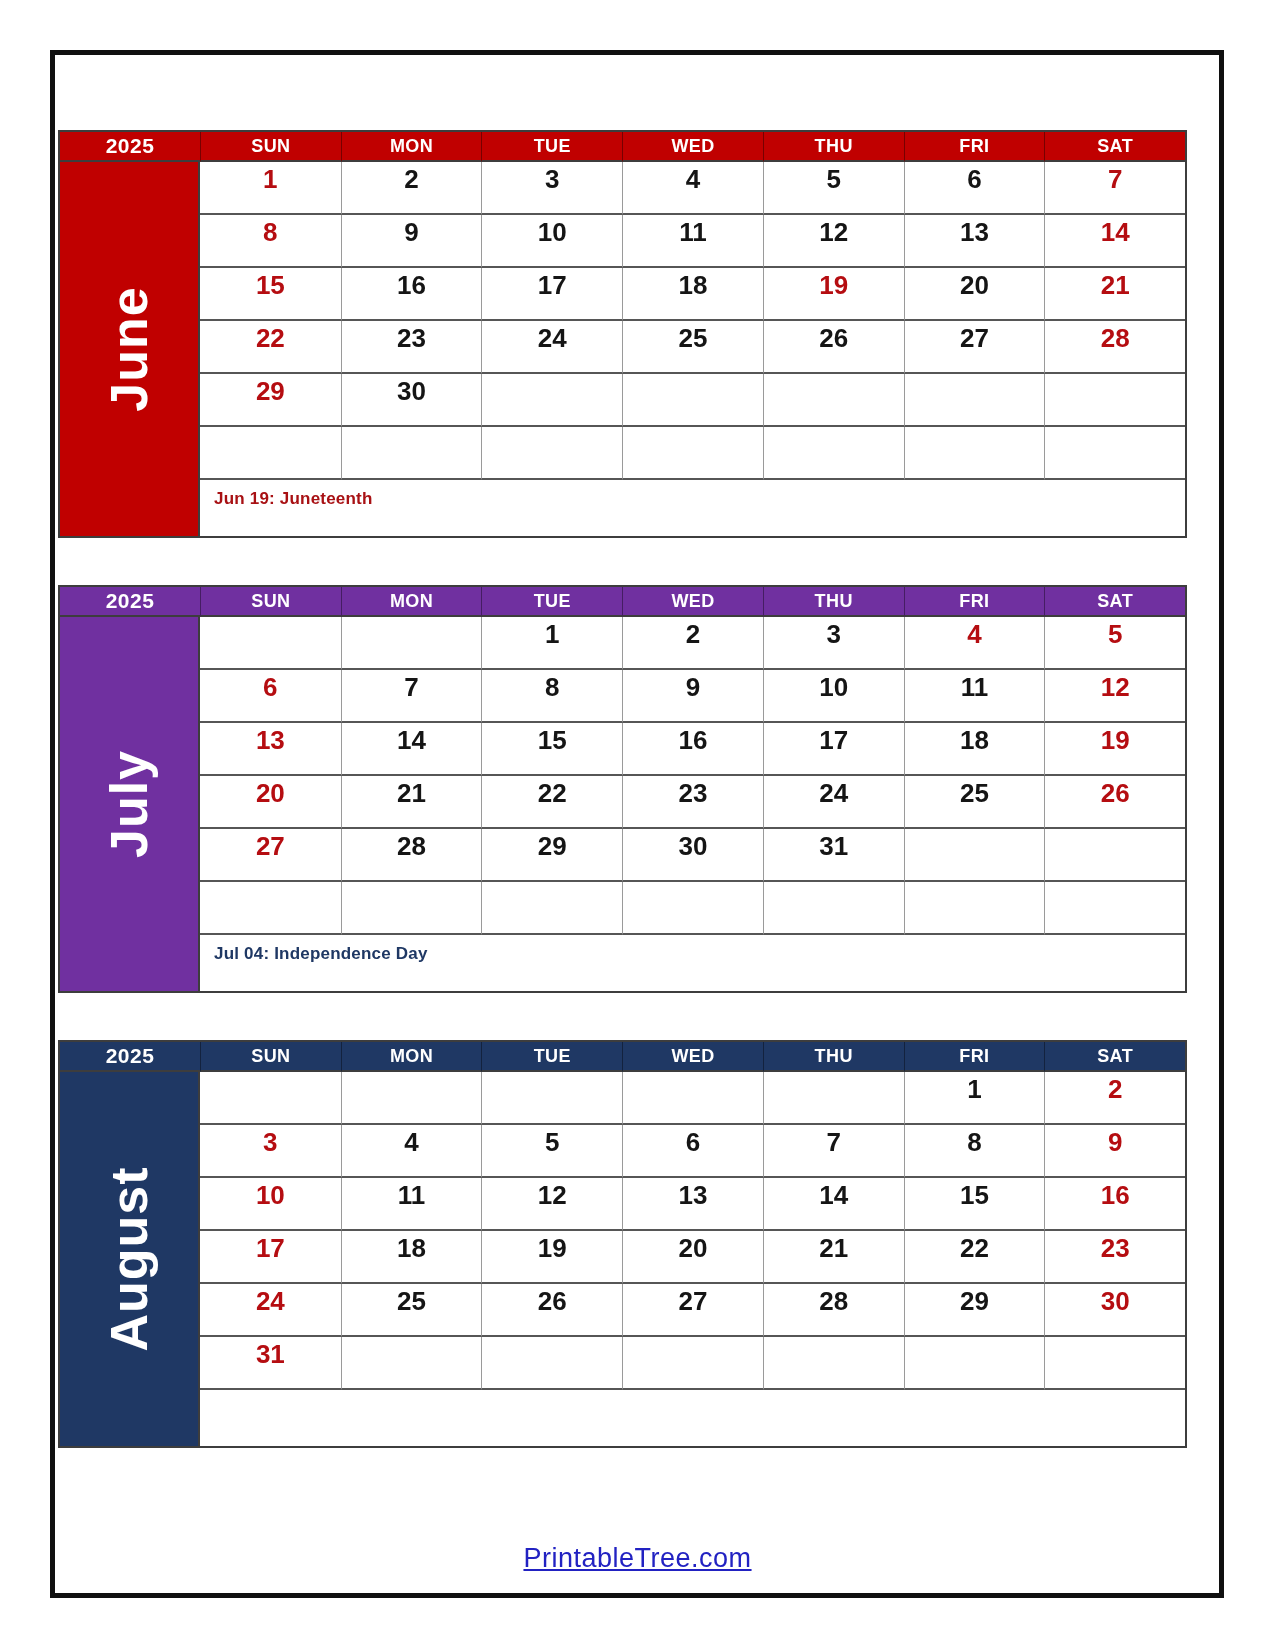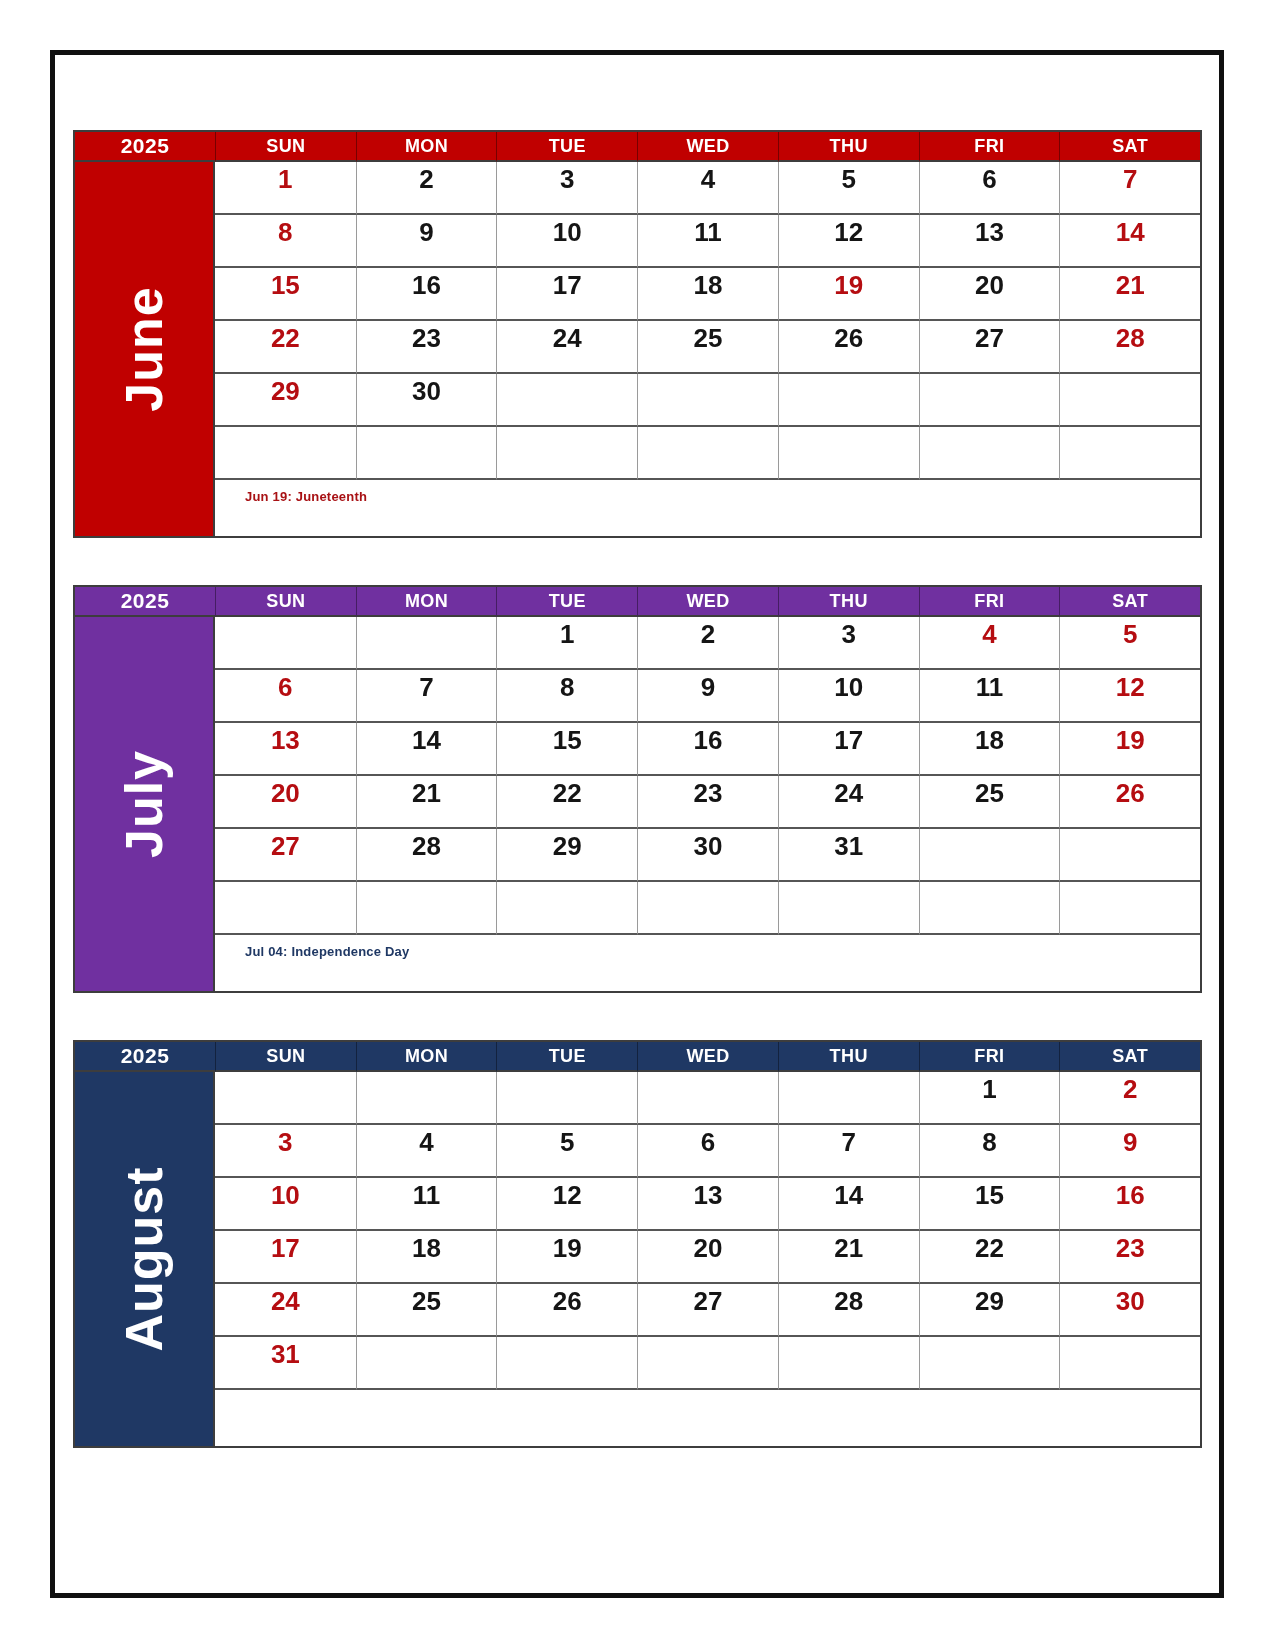--- a/index.html
+++ b/index.html
@@ -5,21 +5,21 @@
   html,body { margin:0; padding:0; background:#ffffff; }
   .page {
     position:relative; width:1275px; height:1650px; background:#ffffff;
     font-family:"Liberation Sans", sans-serif; overflow:hidden;
   }
   .frame {
     position:absolute; left:50px; top:50px; width:1174px; height:1548px;
     border:5px solid #101010; box-sizing:border-box; background:#ffffff;
   }
   .month {
-    position:absolute; left:73px; width:1129px; box-sizing:border-box;
+    position:absolute; left:58px; width:1129px; box-sizing:border-box;
     display:grid; grid-template-columns:140px repeat(7, 1fr);
     grid-template-rows:30px repeat(6, 53px) 56px;
     border:2px solid #3d3d3d; background:#ffffff;
   }
   .m0 { top:130px; } .m1 { top:585px; } .m2 { top:1040px; }
 
   .hcell {
     background:var(--band); color:#ffffff; display:flex; align-items:center;
     justify-content:center; font-weight:bold; font-size:18px; letter-spacing:.4px;
     border-bottom:2px solid #3d3d3d; border-left:1px solid rgba(0,0,0,.38);
@@ -41,21 +41,21 @@
     background:#ffffff; box-sizing:border-box;
     border-bottom:2px solid #565656; border-left:1px solid #9a9a9a;
     display:flex; justify-content:center; align-items:flex-start;
     font-size:26px; font-weight:bold; color:#151515; padding-top:2px;
   }
   .dcell.c1 { border-left:none; }
   .dcell.red { color:var(--red); }
 
   .note {
     grid-column:2 / -1; background:#ffffff; box-sizing:border-box;
-    font-size:13px; font-weight:bold; padding:9px 0 0 14px; letter-spacing:.2px;margin-left:16px;
+    font-size:17px; font-weight:bold; padding:9px 0 0 14px; letter-spacing:.2px;
   }
 
   .footer { position:absolute; left:0; top:1543px; width:1275px; text-align:center; }
   .flink { font-size:27px; text-decoration:underline; cursor:pointer; letter-spacing:.5px; }
 </style>
 </head>
 <body>
 
 <div class="page">
   <div class="frame"></div>
@@ -222,13 +222,16 @@
         <div class="dcell c1 red">31</div>
         <div class="dcell"></div>
         <div class="dcell"></div>
         <div class="dcell"></div>
         <div class="dcell"></div>
         <div class="dcell"></div>
         <div class="dcell"></div>
         <div class="note" style="color: rgb(31, 56, 100);"></div>
       </section>
     </div>
+  <div class="footer">
+    <a class="flink" style="color: rgb(34, 34, 194);">PrintableTree.com</a>
+  </div>
 </div>
 
 </body></html>

